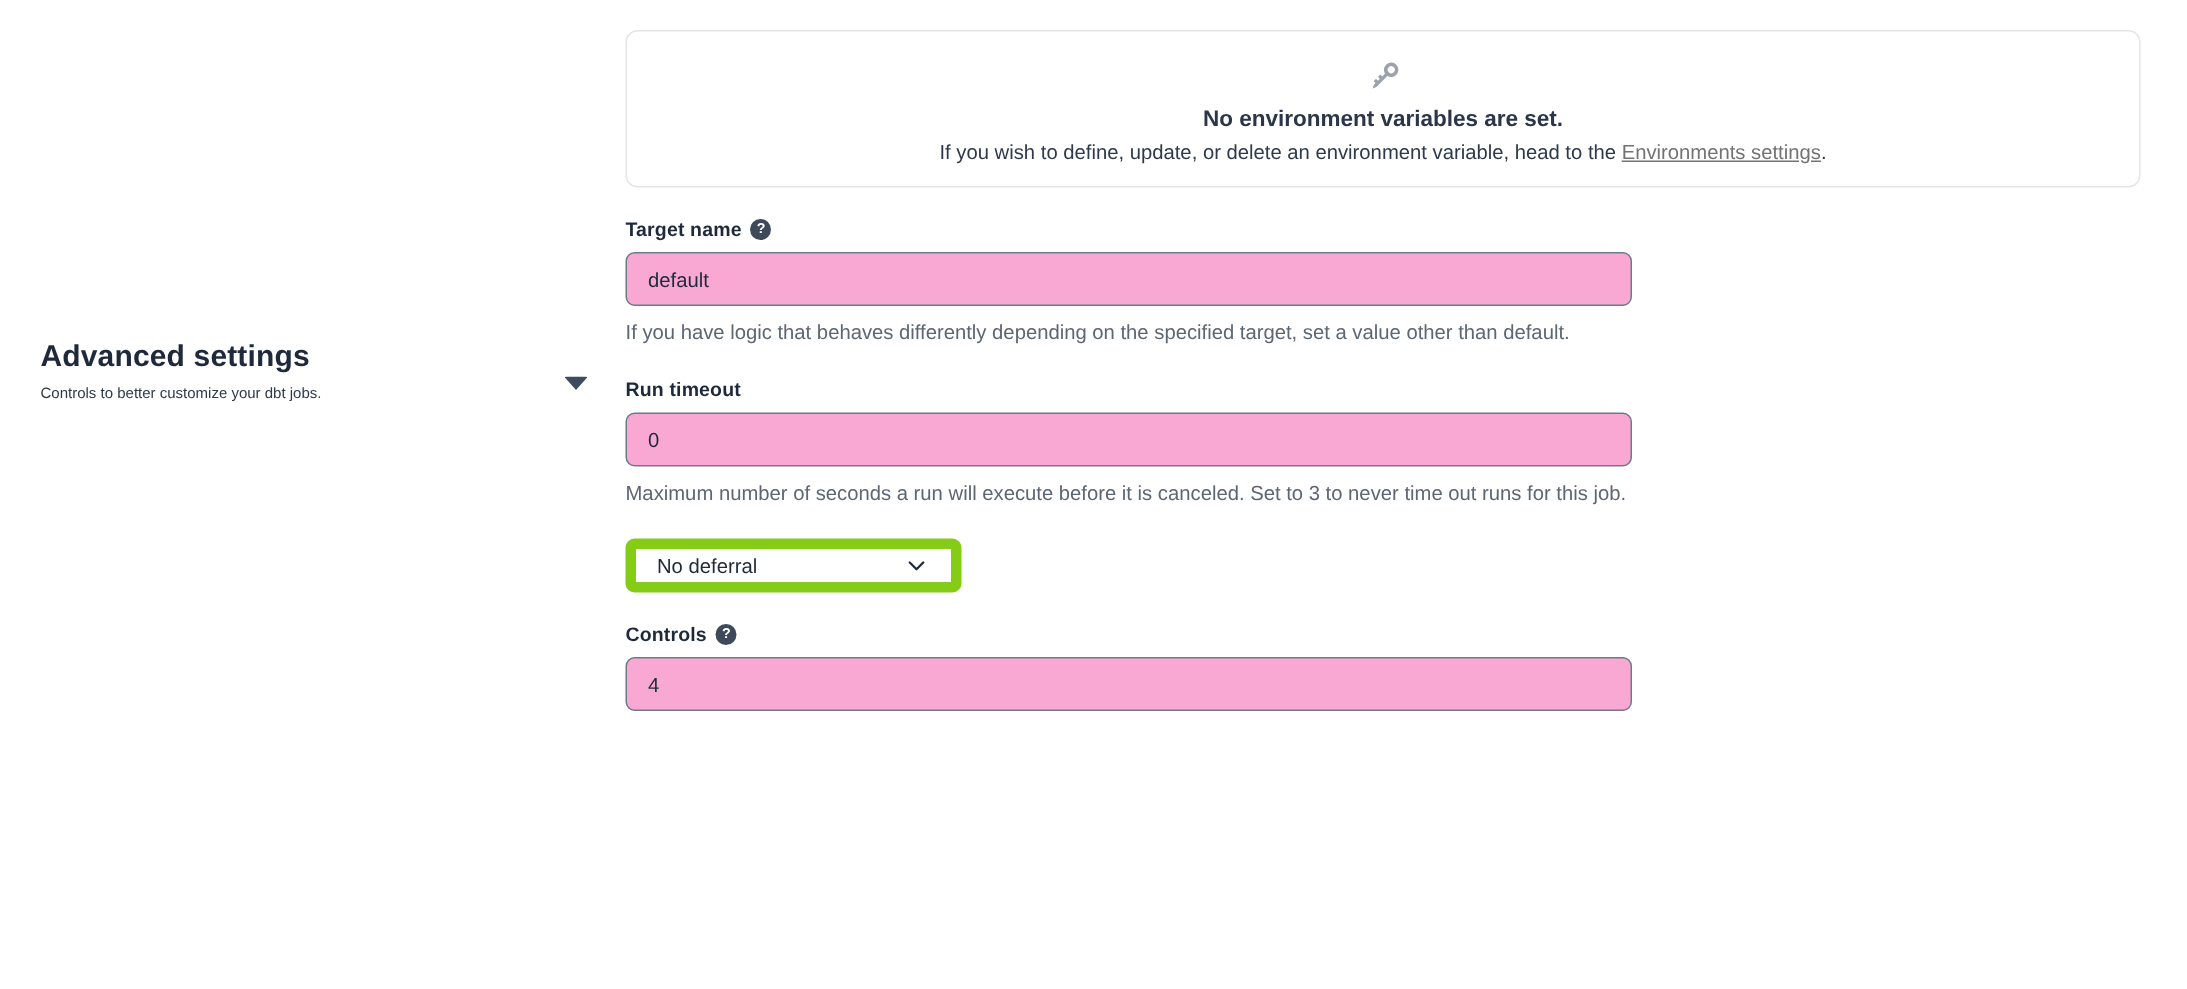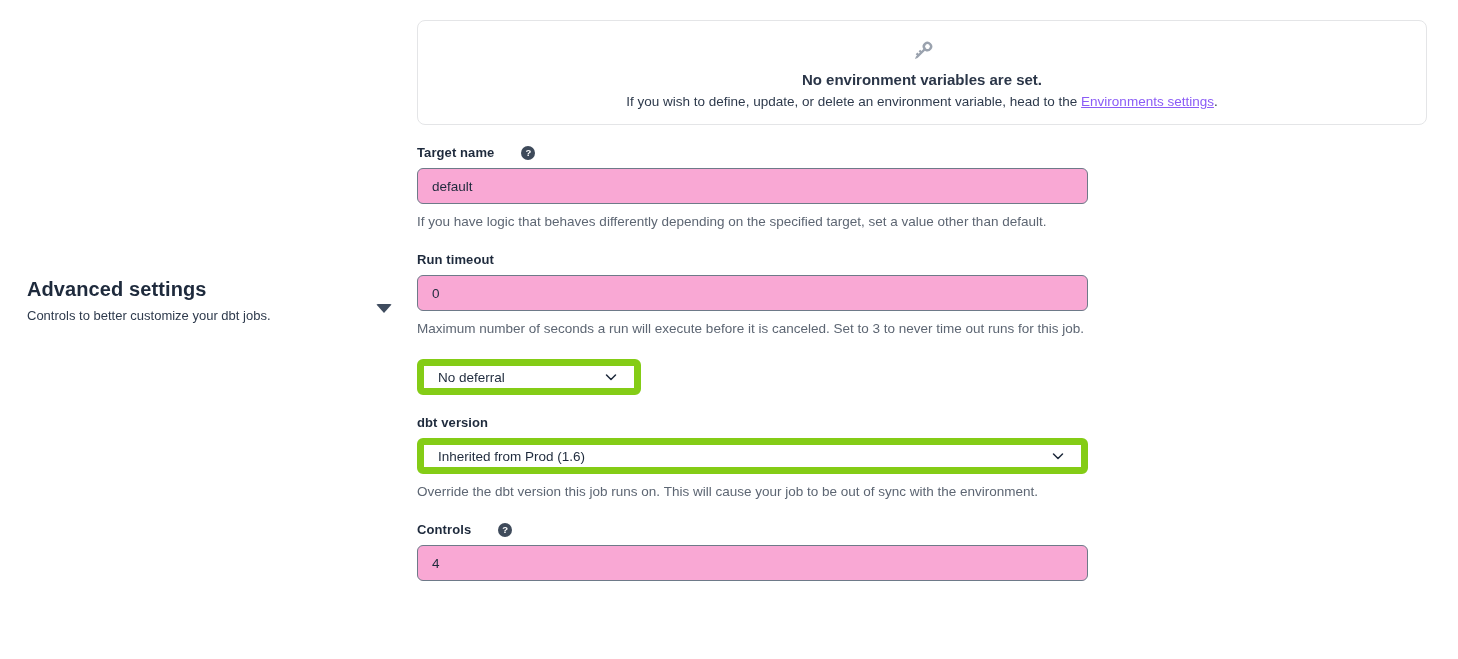--- a/index.html
+++ b/index.html
@@ -22,21 +22,21 @@
   }
   .left-col .titles { flex: 1 1 auto; }
   .page-title {
     font-size: 20px;
     font-weight: 700;
     color: #1e2a3c;
     letter-spacing: 0.1px;
   }
   .page-subtitle {
     margin-top: 7px;
-    font-size: 13px;
+    font-size: 10px;
     color: #2e3a4c;
   }
   .collapse-toggle {
     margin: 19px 25px 0 0;
     width: 16px;
     height: 12px;
     border: none;
     background: transparent;
     cursor: pointer;
     display: flex;
@@ -66,36 +66,35 @@
     font-size: 15px;
     font-weight: 700;
     color: #2b3648;
   }
   .empty-msg {
     margin-top: 6px;
     font-size: 13.5px;
     color: #2e3a4c;
   }
   .empty-msg a {
-    color: #8b5cf6;
+    color: #737373;
     text-decoration: underline;
     cursor: pointer;
   }
   
   .field { margin-top: 20px; width: 671px; }
   .field:first-of-type { margin-top: 19px; }
   .field-label {
     display: flex;
     align-items: center;
     font-size: 13px;
     font-weight: 700;
     color: #1e2a3c;
     margin-bottom: 8px;
     letter-spacing: 0.1px;
-    gap: 21px;
   }
   .help-icon {
     display: inline-flex;
     align-items: center;
     justify-content: center;
     width: 14px; height: 14px;
     margin-left: 6px;
     border-radius: 50%;
     background: #3e4a5a;
     color: #ffffff;
@@ -189,32 +188,20 @@
 
     <div class="field">
       <div class="select-box narrow" role="combobox">
         <span>No deferral</span>
         <svg class="chevron-down" width="14" height="14" viewBox="0 0 14 14" fill="none">
           <path d="M2.5 5l4.5 4.5L11.5 5" stroke="#1e2a3c" stroke-width="1.5" stroke-linecap="round" stroke-linejoin="round"></path>
         </svg>
       </div>
     </div>
 
-    <div class="field">
-      <div class="field-label">
-        <span>dbt version</span>
-      </div>
-      <div class="select-box wide" role="combobox">
-        <span>Inherited from Prod (1.6)</span>
-        <svg class="chevron-down" width="14" height="14" viewBox="0 0 14 14" fill="none">
-          <path d="M2.5 5l4.5 4.5L11.5 5" stroke="#1e2a3c" stroke-width="1.5" stroke-linecap="round" stroke-linejoin="round"></path>
-        </svg>
-      </div>
-      <div class="field-help">Override the dbt version this job runs on. This will cause your job to be out of sync with the environment.</div>
-    </div>
 
     <div class="field">
       <div class="field-label">
         <span>Controls</span>
         <span class="help-icon">?</span>
       </div>
       <input class="text-input" type="text" value="4" style="">
     </div>
 
   </div>

